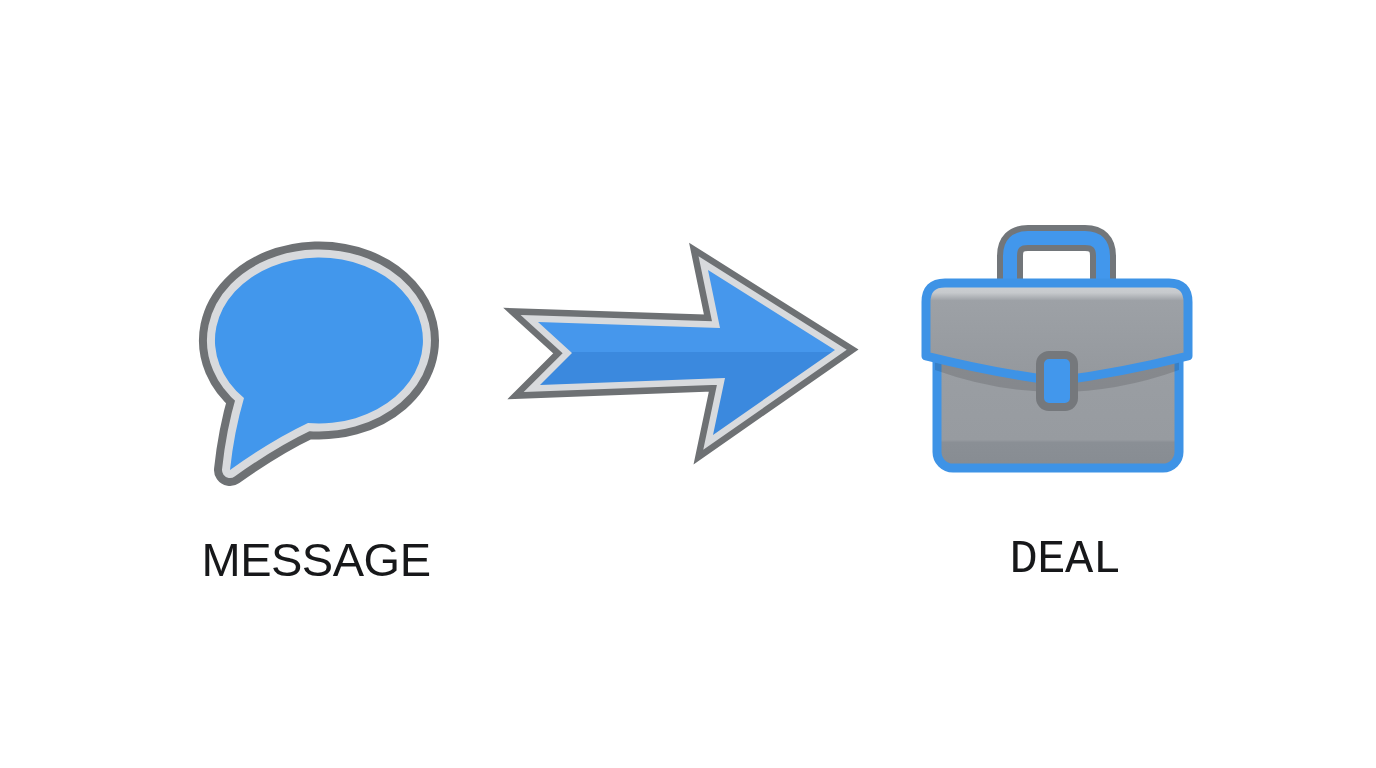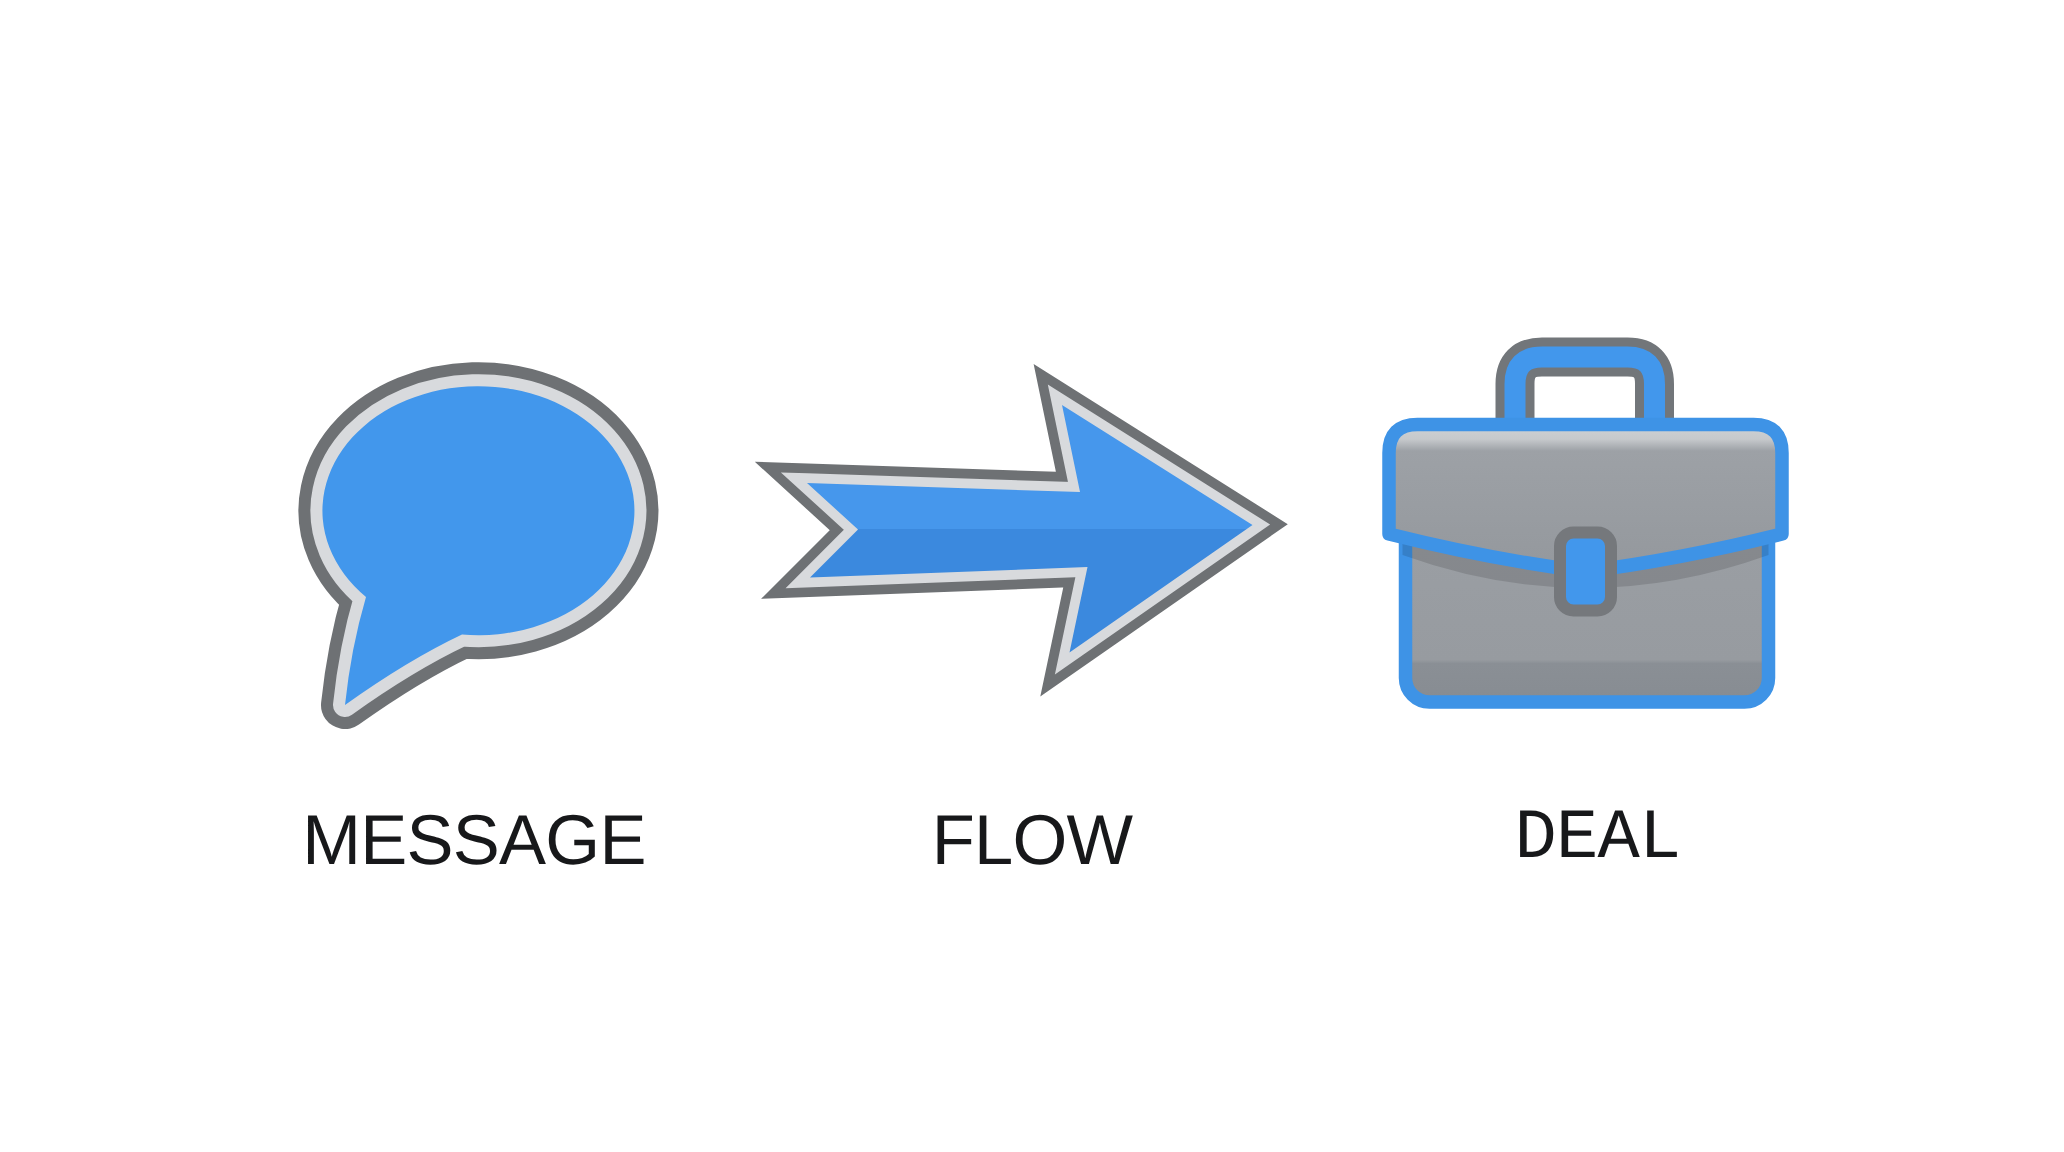--- a/index.html
+++ b/index.html
@@ -90,16 +90,15 @@
 
       <path d="M 935 354 Q 1057 400 1179 354 L 1179 370 Q 1057 414 935 370 Z" fill="#000000" opacity="0.13"></path>
 
       <path d="M 926 356 V 302 Q 926 283 945 283 H 1169 Q 1188 283 1188 302 V 356 Q 1120 373 1057 381 Q 994 373 926 356 Z" fill="url(#flapGrad)" stroke="#3e93e6" stroke-width="9" stroke-linejoin="round"></path>
 
       <rect x="1040" y="355" width="34" height="52" rx="9" fill="#4297ec" stroke="#75787c" stroke-width="8"></rect>
     </g>
   </svg>
 
   <div class="step-label label-message">MESSAGE</div>
-  <div class="step-label label-flow">FLOW</div>
   <div class="step-label label-deal">DEAL</div>
 
 </div>
 
 </body></html>

